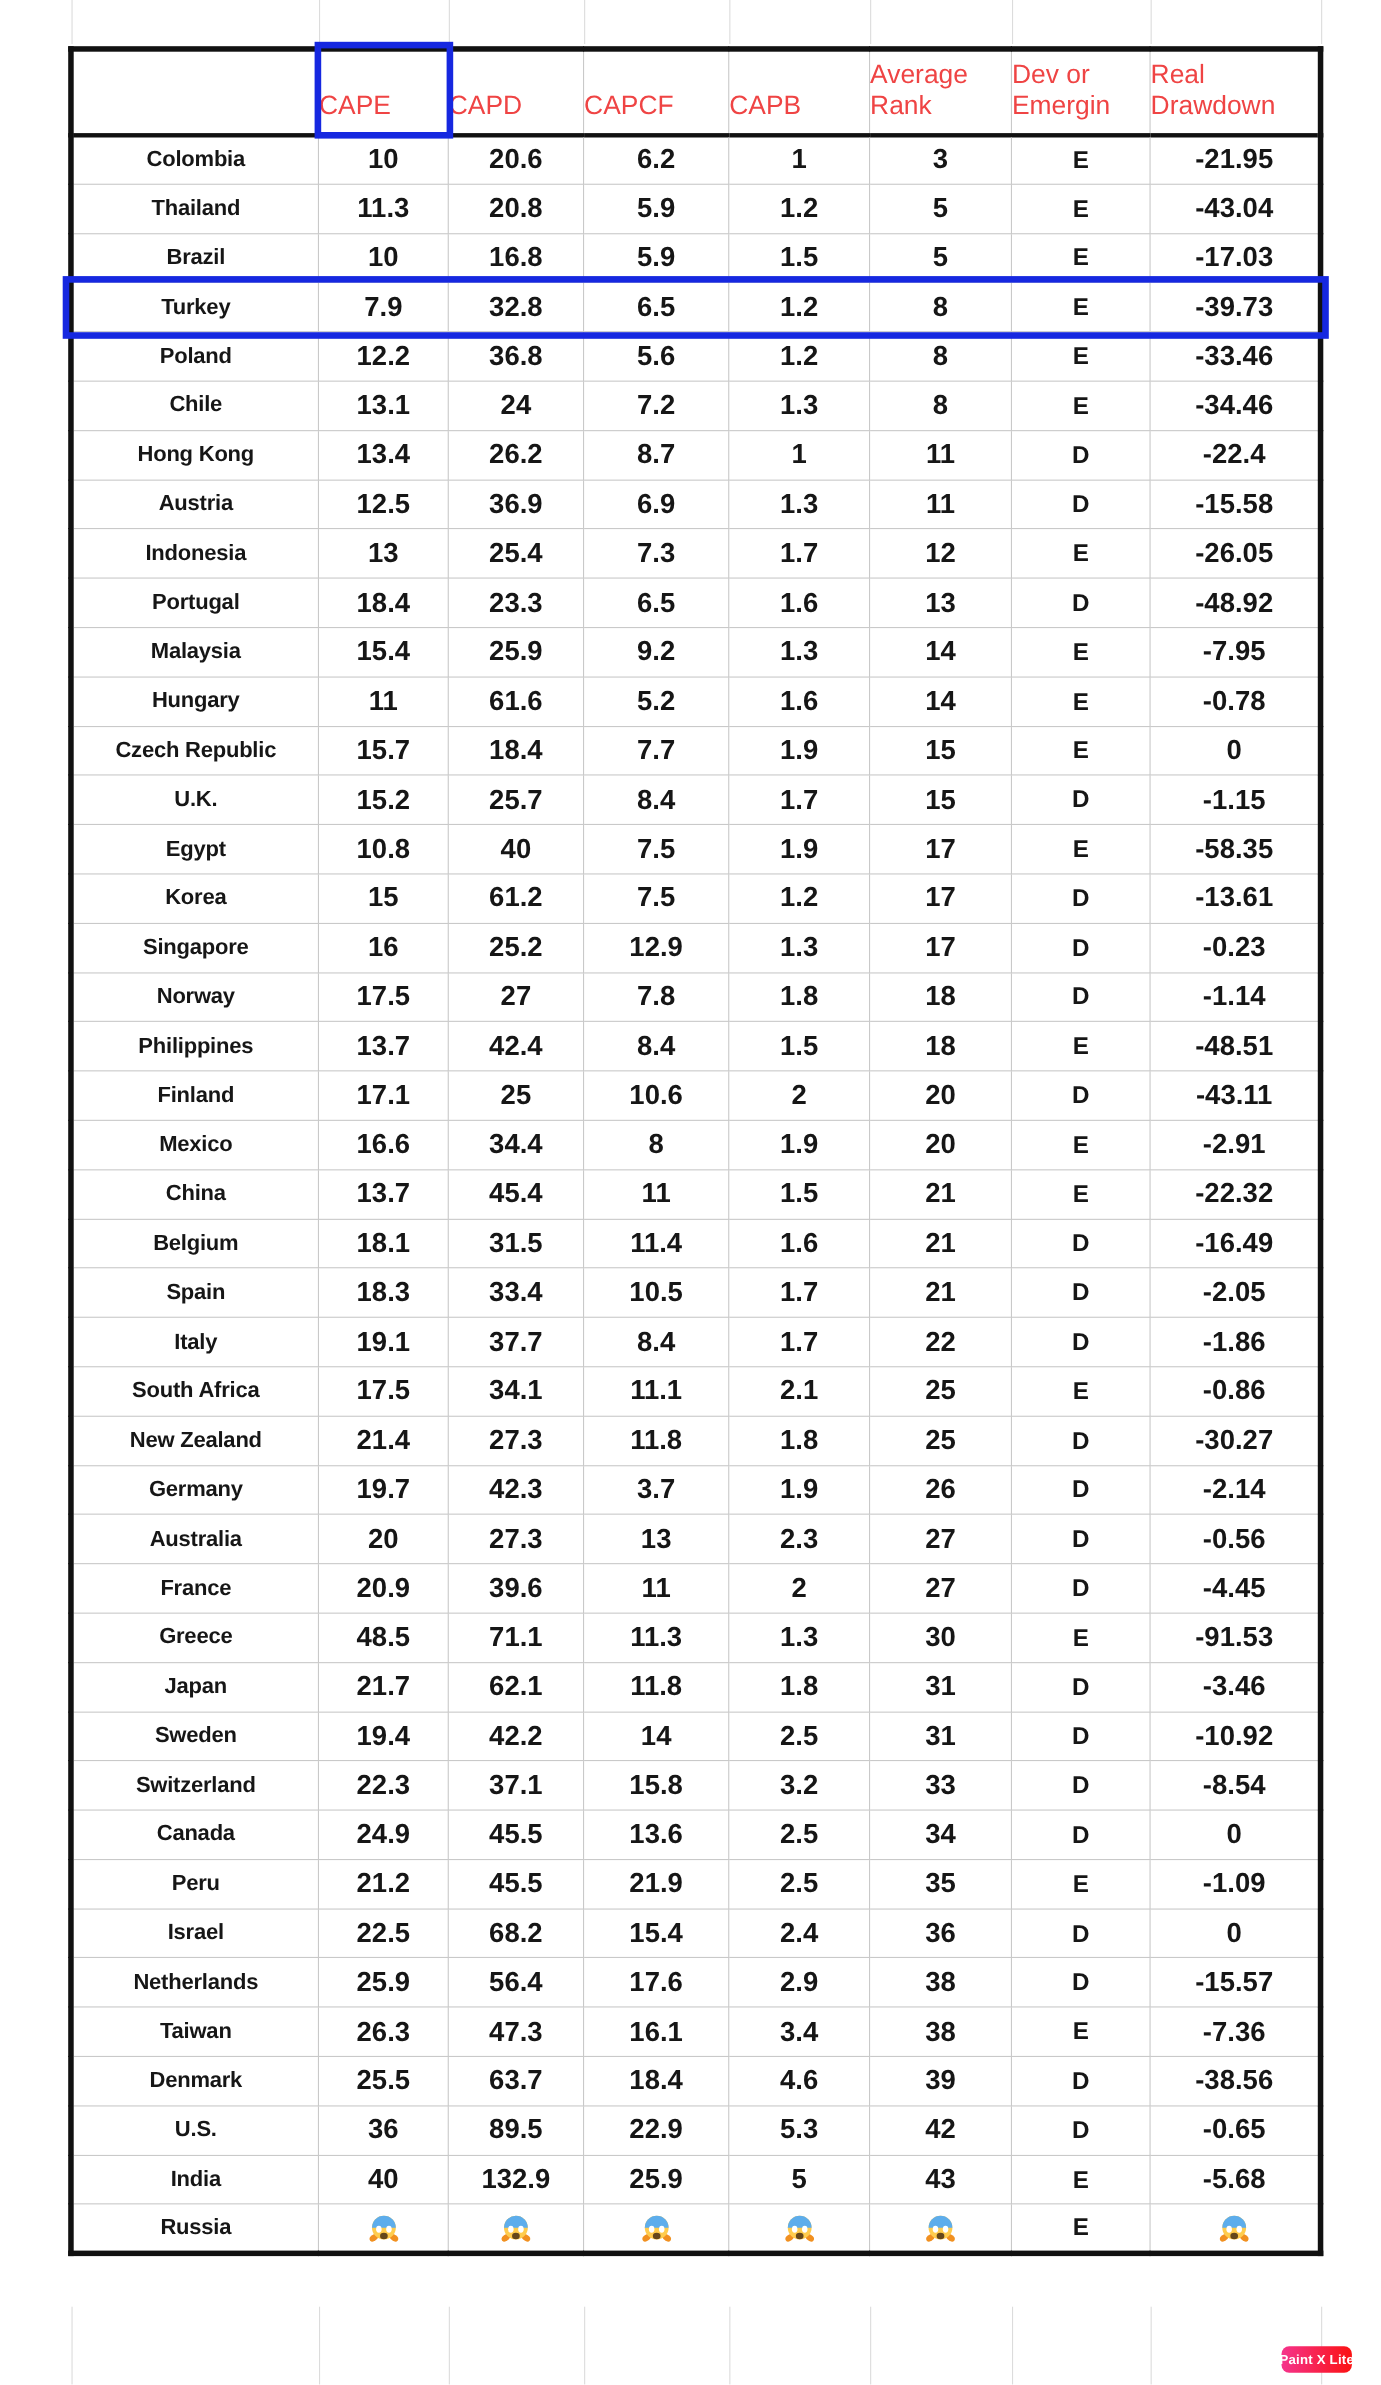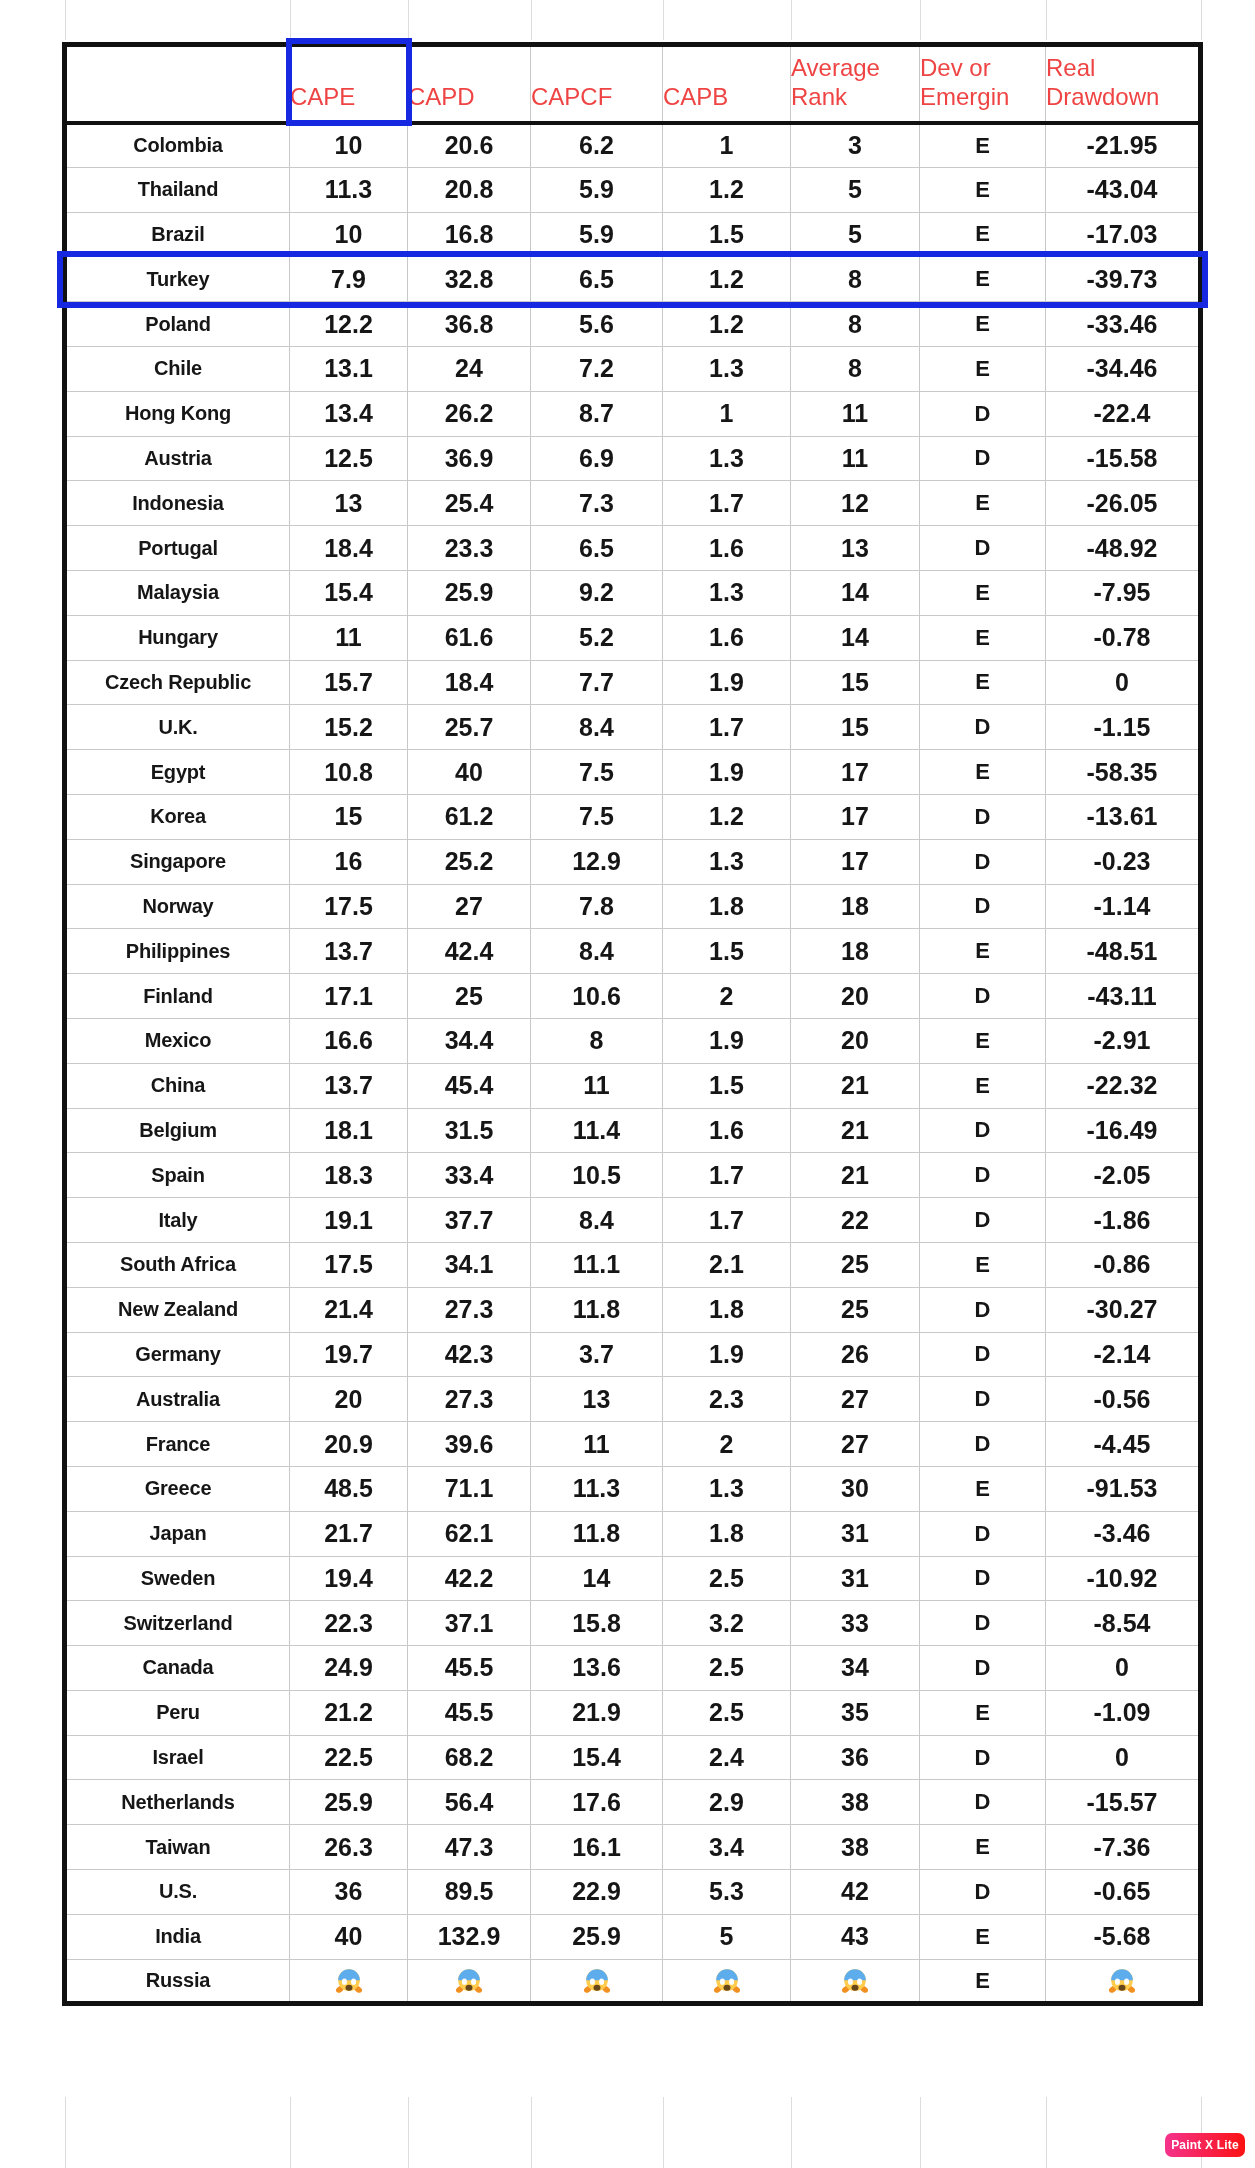--- a/index.html
+++ b/index.html
@@ -29,21 +29,21 @@
   }
   table.cape td.country { font-size:20px; letter-spacing:-0.2px; }
   table.cape td.dev { font-size:22px; }
   table.cape td.emoji svg { display:inline-block; vertical-align:middle; }
   .hl {
     position:absolute; border:6px solid #1628e0;
     background:transparent; pointer-events:none; z-index:4;
   }
   .tick { position:absolute; width:1px; background:#dcdcdc; z-index:0; }
   .badge {
-    position:absolute; left:1165px; top:2133px; width:80px; height:24px;
+    position:absolute; left:1165px; top:2133px; width:64px; height:24px;
     border-radius:7px; background:linear-gradient(90deg,#f5338c,#fb1212);
     color:#ffffff; font-size:12px; font-weight:700; letter-spacing:0.2px;
     display:flex; align-items:center; justify-content:center; z-index:6;
     white-space:nowrap;
   }
 </style>
 </head>
 <body>
 
 <div class="page" id="page">
@@ -483,20 +483,30 @@
         </tr>
         <tr>
           <td class="country">Taiwan</td>
           <td>26.3</td>
           <td>47.3</td>
           <td>16.1</td>
           <td>3.4</td>
           <td>38</td>
           <td class="dev">E</td>
           <td>-7.36</td>
+        </tr>
+        <tr>
+          <td class="country">Denmark</td>
+          <td>25.5</td>
+          <td>63.7</td>
+          <td>18.4</td>
+          <td>4.6</td>
+          <td>39</td>
+          <td class="dev">D</td>
+          <td>-38.56</td>
         </tr>
         <tr>
           <td class="country">U.S.</td>
           <td>36</td>
           <td>89.5</td>
           <td>22.9</td>
           <td>5.3</td>
           <td>42</td>
           <td class="dev">D</td>
           <td>-0.65</td>

